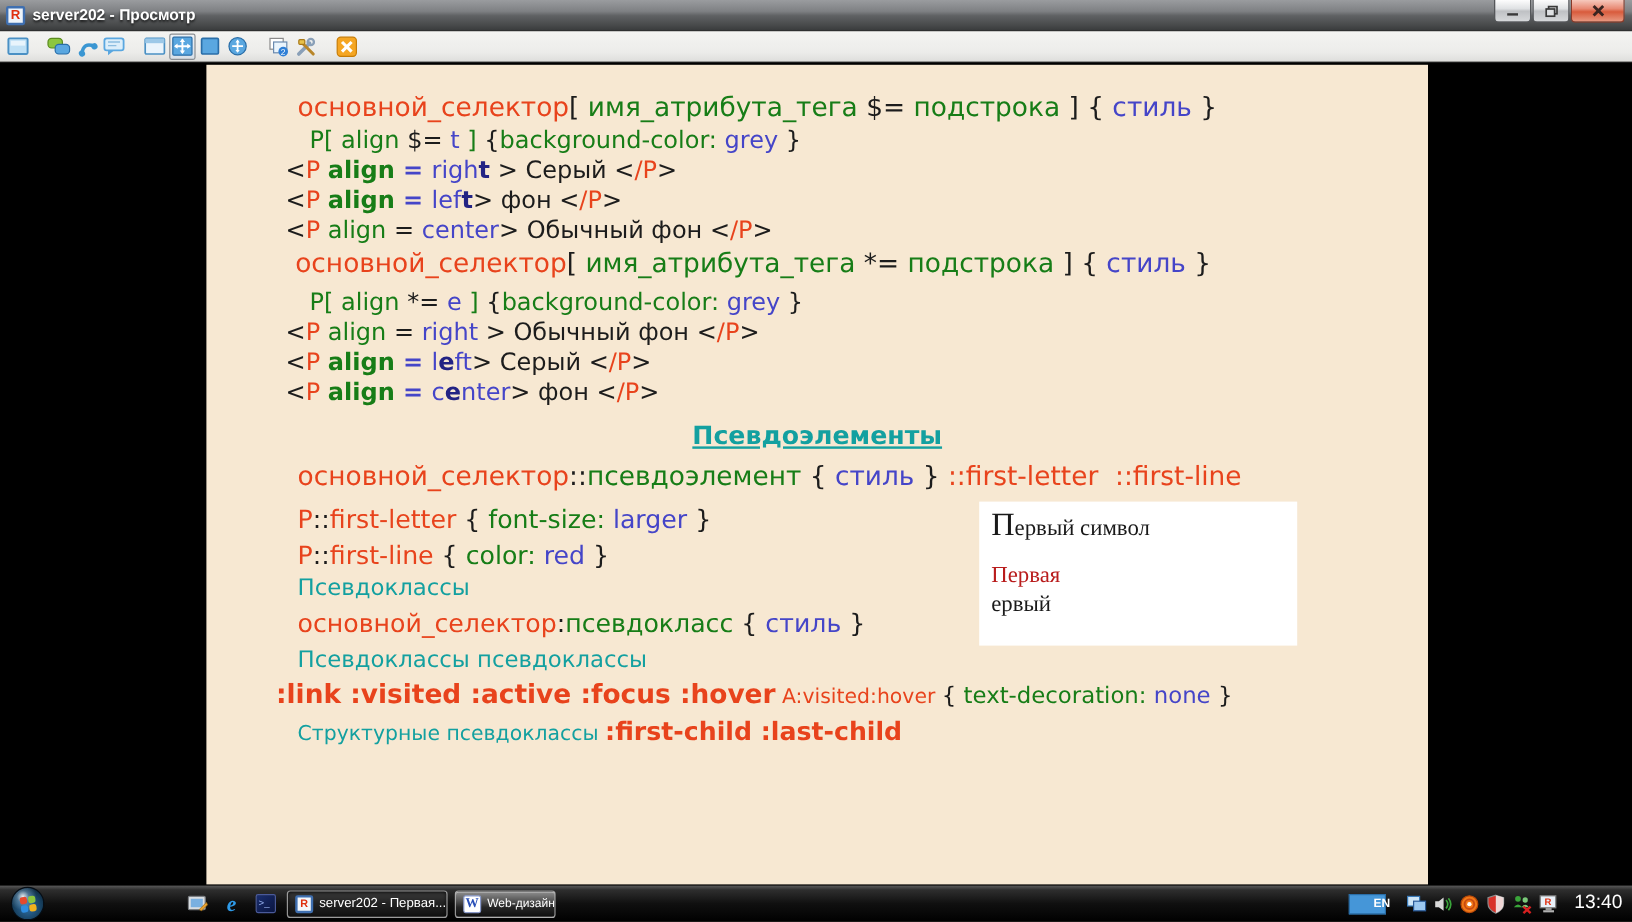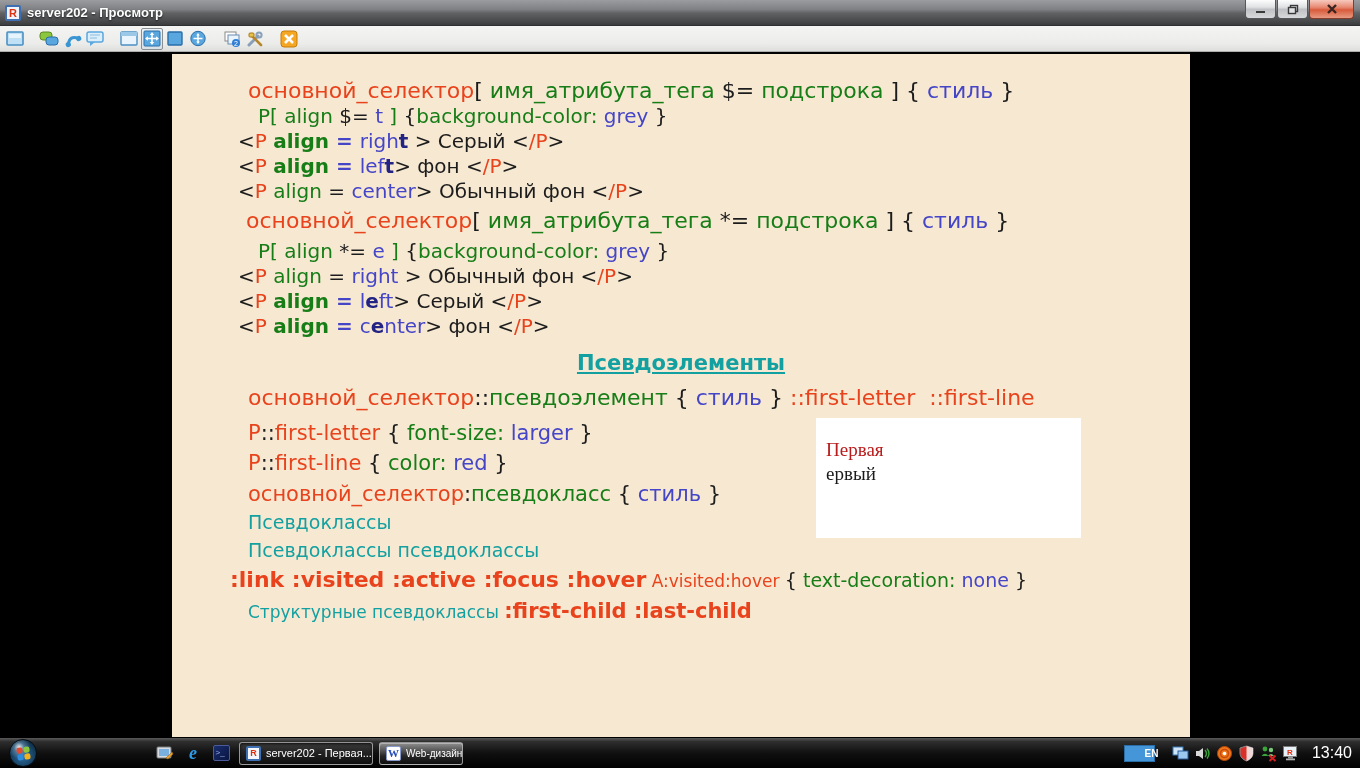--- a/index.html
+++ b/index.html
@@ -216,27 +216,28 @@
       <div class="ln l4" style="margin-left: 66px;"><span style="color: rgb(28, 28, 28);">&lt;</span><span style="color: rgb(232, 67, 28);">P </span><span style="color: rgb(23, 125, 23);">align </span><span style="color: rgb(28, 28, 28);">= </span><span style="color: rgb(69, 69, 200);">center</span><span style="color: rgb(28, 28, 28);">&gt; Обычный фон &lt;</span><span style="color: rgb(232, 67, 28);">/P</span><span style="color: rgb(28, 28, 28);">&gt;</span></div>
       <div class="ln l5" style="margin-left: 74px;"><span style="color: rgb(232, 67, 28);">основной_селектор</span><span style="color: rgb(28, 28, 28);">[ </span><span style="color: rgb(23, 125, 23);">имя_атрибута_тега</span><span style="color: rgb(28, 28, 28);"> *= </span><span style="color: rgb(23, 125, 23);">подстрока</span><span style="color: rgb(28, 28, 28);"> ] { </span><span style="color: rgb(69, 69, 200);">стиль</span><span style="color: rgb(28, 28, 28);"> }</span></div>
       <div class="ln l6" style="margin-left: 86px;"><span style="color: rgb(23, 125, 23);">P[ align </span><span style="color: rgb(28, 28, 28);">*= </span><span style="color: rgb(69, 69, 200);">e</span><span style="color: rgb(23, 125, 23);"> ] </span><span style="color: rgb(28, 28, 28);">{</span><span style="color: rgb(23, 125, 23);">background-color:</span><span style="color: rgb(69, 69, 200);"> grey</span><span style="color: rgb(28, 28, 28);"> }</span></div>
       <div class="ln l7" style="margin-left: 66px;"><span style="color: rgb(28, 28, 28);">&lt;</span><span style="color: rgb(232, 67, 28);">P </span><span style="color: rgb(23, 125, 23);">align </span><span style="color: rgb(28, 28, 28);">= </span><span style="color: rgb(69, 69, 200);">right </span><span style="color: rgb(28, 28, 28);">&gt; Обычный фон &lt;</span><span style="color: rgb(232, 67, 28);">/P</span><span style="color: rgb(28, 28, 28);">&gt;</span></div>
       <div class="ln l8" style="margin-left: 66px;"><span style="color: rgb(28, 28, 28);">&lt;</span><span style="color: rgb(232, 67, 28);">P </span><span style="color: rgb(23, 125, 23); font-weight: bold;">align </span><span style="color: rgb(69, 69, 200); font-weight: bold;">= </span><span style="color: rgb(69, 69, 200);">l</span><span style="color: rgb(35, 35, 132); font-weight: bold;">e</span><span style="color: rgb(69, 69, 200);">ft</span><span style="color: rgb(28, 28, 28);">&gt; Серый &lt;</span><span style="color: rgb(232, 67, 28);">/P</span><span style="color: rgb(28, 28, 28);">&gt;</span></div>
       <div class="ln l9" style="margin-left: 66px;"><span style="color: rgb(28, 28, 28);">&lt;</span><span style="color: rgb(232, 67, 28);">P </span><span style="color: rgb(23, 125, 23); font-weight: bold;">align </span><span style="color: rgb(69, 69, 200); font-weight: bold;">= </span><span style="color: rgb(69, 69, 200);">c</span><span style="color: rgb(35, 35, 132); font-weight: bold;">e</span><span style="color: rgb(69, 69, 200);">nter</span><span style="color: rgb(28, 28, 28);">&gt; фон &lt;</span><span style="color: rgb(232, 67, 28);">/P</span><span style="color: rgb(28, 28, 28);">&gt;</span></div>
       <div class="heading">Псевдоэлементы</div>
       <div class="ln l10" style="margin-left: 76px;"><span style="color: rgb(232, 67, 28);">основной_селектор</span><span style="color: rgb(28, 28, 28);">::</span><span style="color: rgb(23, 125, 23);">псевдоэлемент</span><span style="color: rgb(28, 28, 28);"> { </span><span style="color: rgb(69, 69, 200);">стиль</span><span style="color: rgb(28, 28, 28);"> } </span><span style="color: rgb(232, 67, 28);">::first-letter  ::first-line</span></div>
       <div class="ln l11" style="margin-left: 76px;"><span style="color: rgb(232, 67, 28);">P</span><span style="color: rgb(28, 28, 28);">::</span><span style="color: rgb(232, 67, 28);">first-letter</span><span style="color: rgb(28, 28, 28);"> { </span><span style="color: rgb(23, 125, 23);">font-size:</span><span style="color: rgb(69, 69, 200);"> larger</span><span style="color: rgb(28, 28, 28);"> }</span></div>
       <div class="ln l12" style="margin-left: 76px;"><span style="color: rgb(232, 67, 28);">P</span><span style="color: rgb(28, 28, 28);">::</span><span style="color: rgb(232, 67, 28);">first-line</span><span style="color: rgb(28, 28, 28);"> { </span><span style="color: rgb(23, 125, 23);">color:</span><span style="color: rgb(69, 69, 200);"> red</span><span style="color: rgb(28, 28, 28);"> }</span></div>
+      <div class="ln l13" style="margin-left: 76px;"><span style="color: rgb(19, 160, 160);">Псевдоклассы</span></div>
       <div class="ln l14" style="margin-left: 76px;"><span style="color: rgb(232, 67, 28);">основной_селектор</span><span style="color: rgb(28, 28, 28);">:</span><span style="color: rgb(23, 125, 23);">псевдокласс</span><span style="color: rgb(28, 28, 28);"> { </span><span style="color: rgb(69, 69, 200);">стиль</span><span style="color: rgb(28, 28, 28);"> }</span></div>
-      <div class="ln l13" style="margin-left: 76px;"><span style="color: rgb(19, 160, 160);">Псевдоклассы</span></div>
       <div class="ln l15" style="margin-left: 76px;"><span style="color: rgb(19, 160, 160);">Псевдоклассы псевдоклассы</span></div>
       <div class="ln l16" style="margin-left: 58px;"><span style="color: rgb(232, 67, 28); font-weight: bold; font-size: 22px;">:link :visited :active :focus :hover</span><span style="color: rgb(232, 67, 28); font-size: 17px;"> A:visited:hover </span><span style="color: rgb(28, 28, 28); font-size: 19px;">{ </span><span style="color: rgb(23, 125, 23); font-size: 19px;">text-decoration:</span><span style="color: rgb(69, 69, 200); font-size: 19px;"> none</span><span style="color: rgb(28, 28, 28); font-size: 19px;"> }</span></div>
       <div class="ln l17" style="margin-left: 76px;"><span style="color: rgb(19, 160, 160); font-size: 17px;">Структурные псевдоклассы </span><span style="color: rgb(232, 67, 28); font-weight: bold; font-size: 21px;">:first-child :last-child</span></div>
 
       <div class="example-box">
+        <div class="ex-l1"><span class="ex-first">П</span><span>ервый символ</span></div>
         <div class="ex-l2">Первая</div>
         <div class="ex-l3">ервый</div>
       </div>
     </div>
   </div>
 
   <div class="taskbar">
     <div class="orb">
       <div class="flag">
           <span class="f1"></span>

